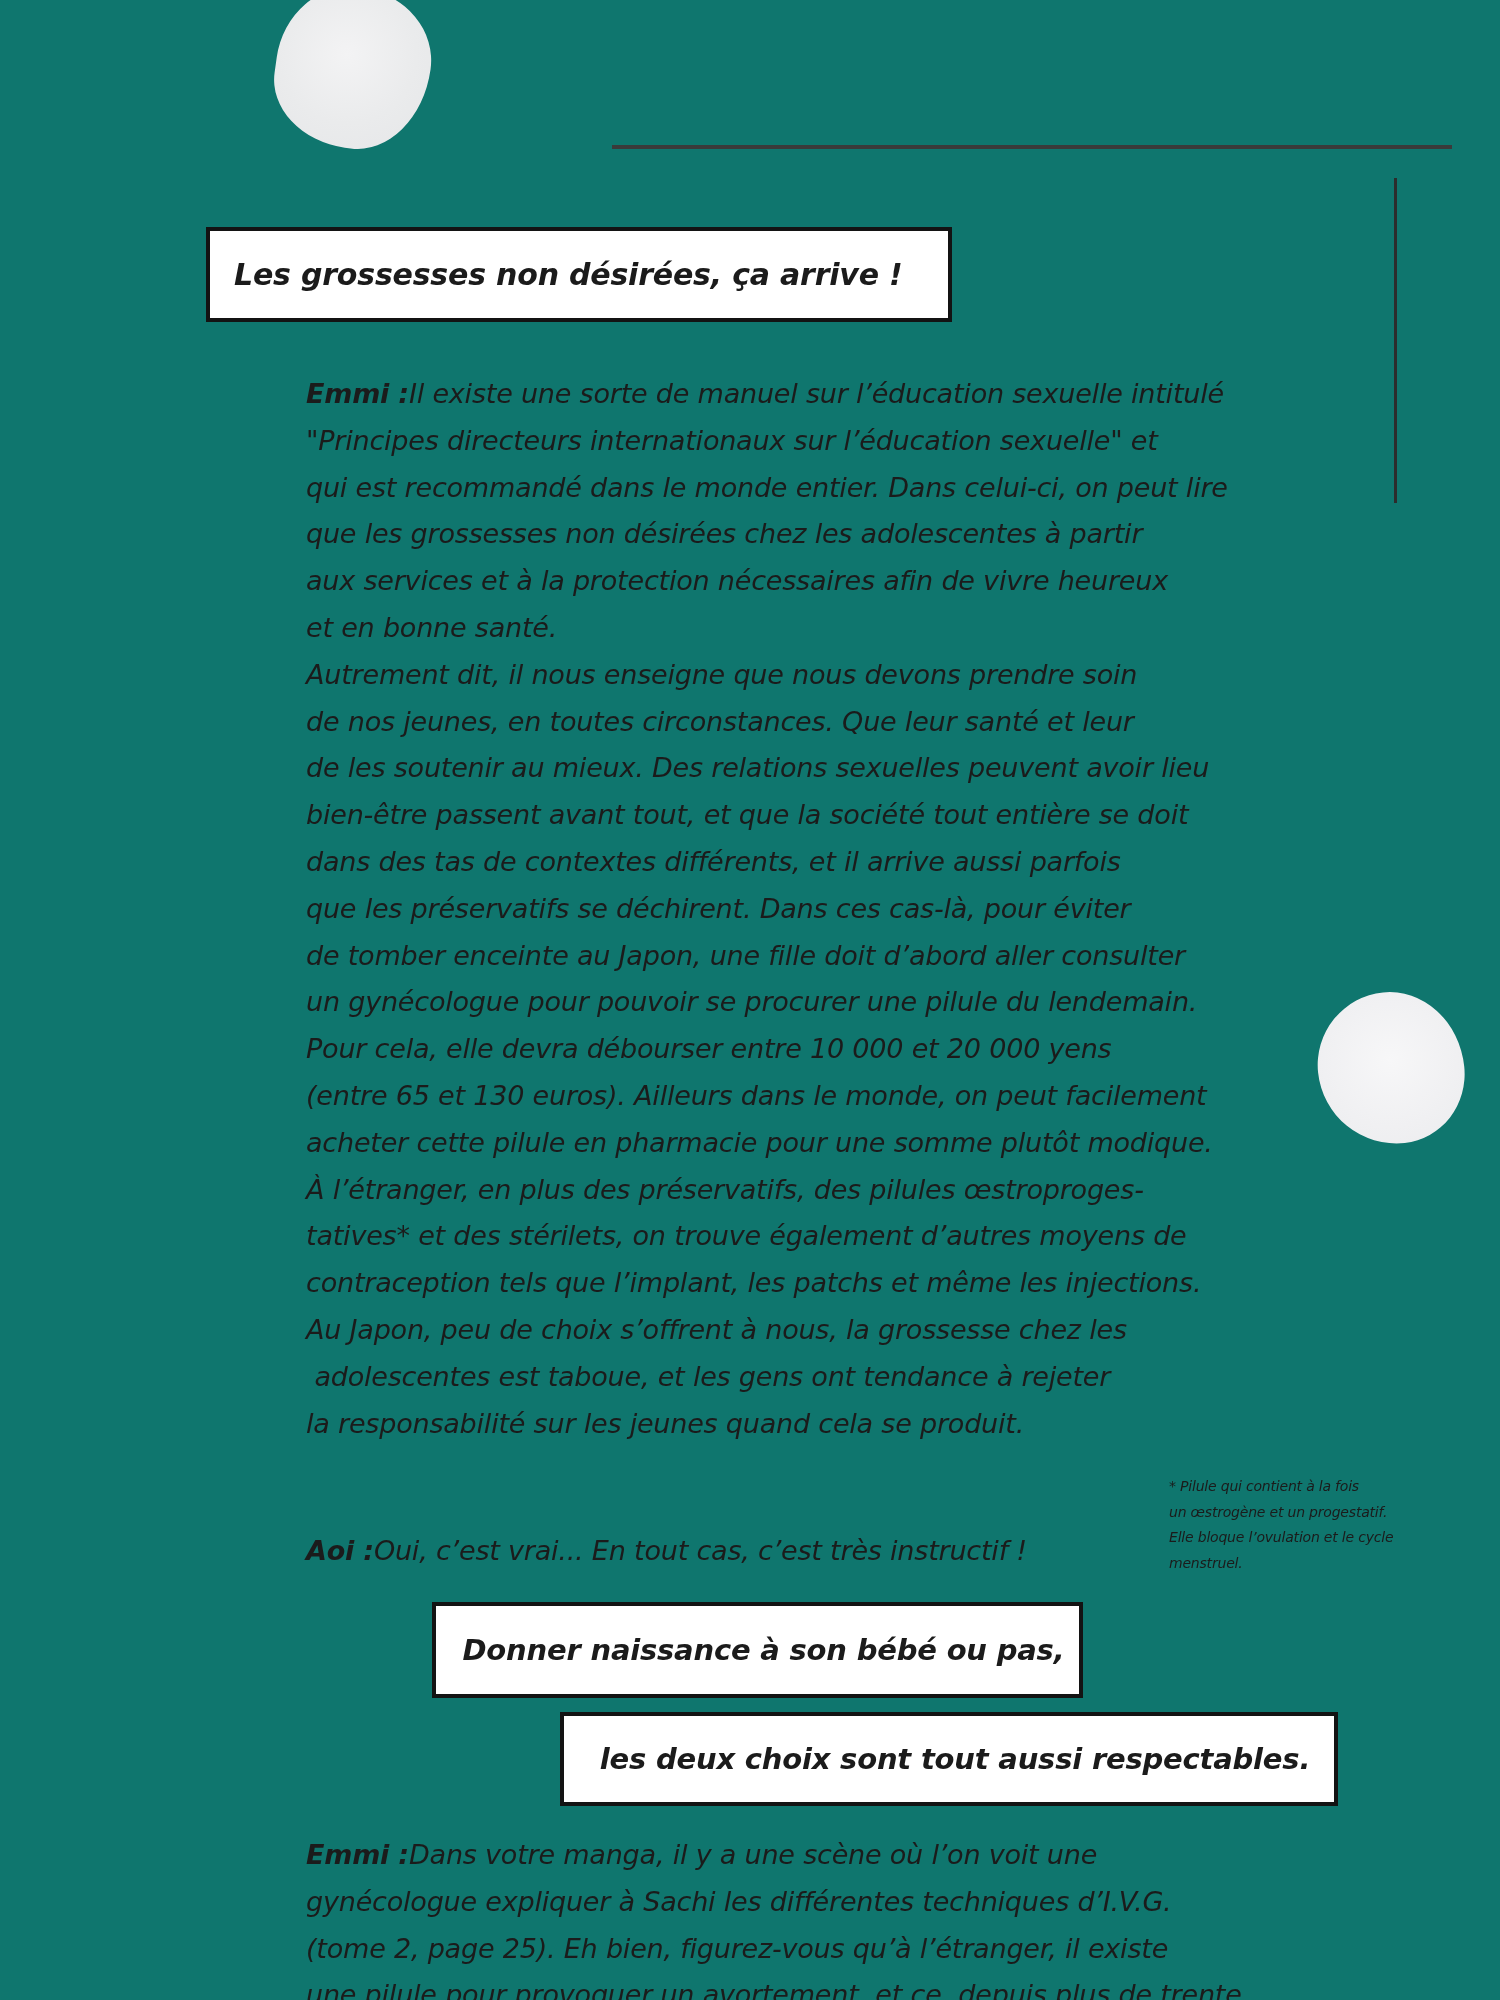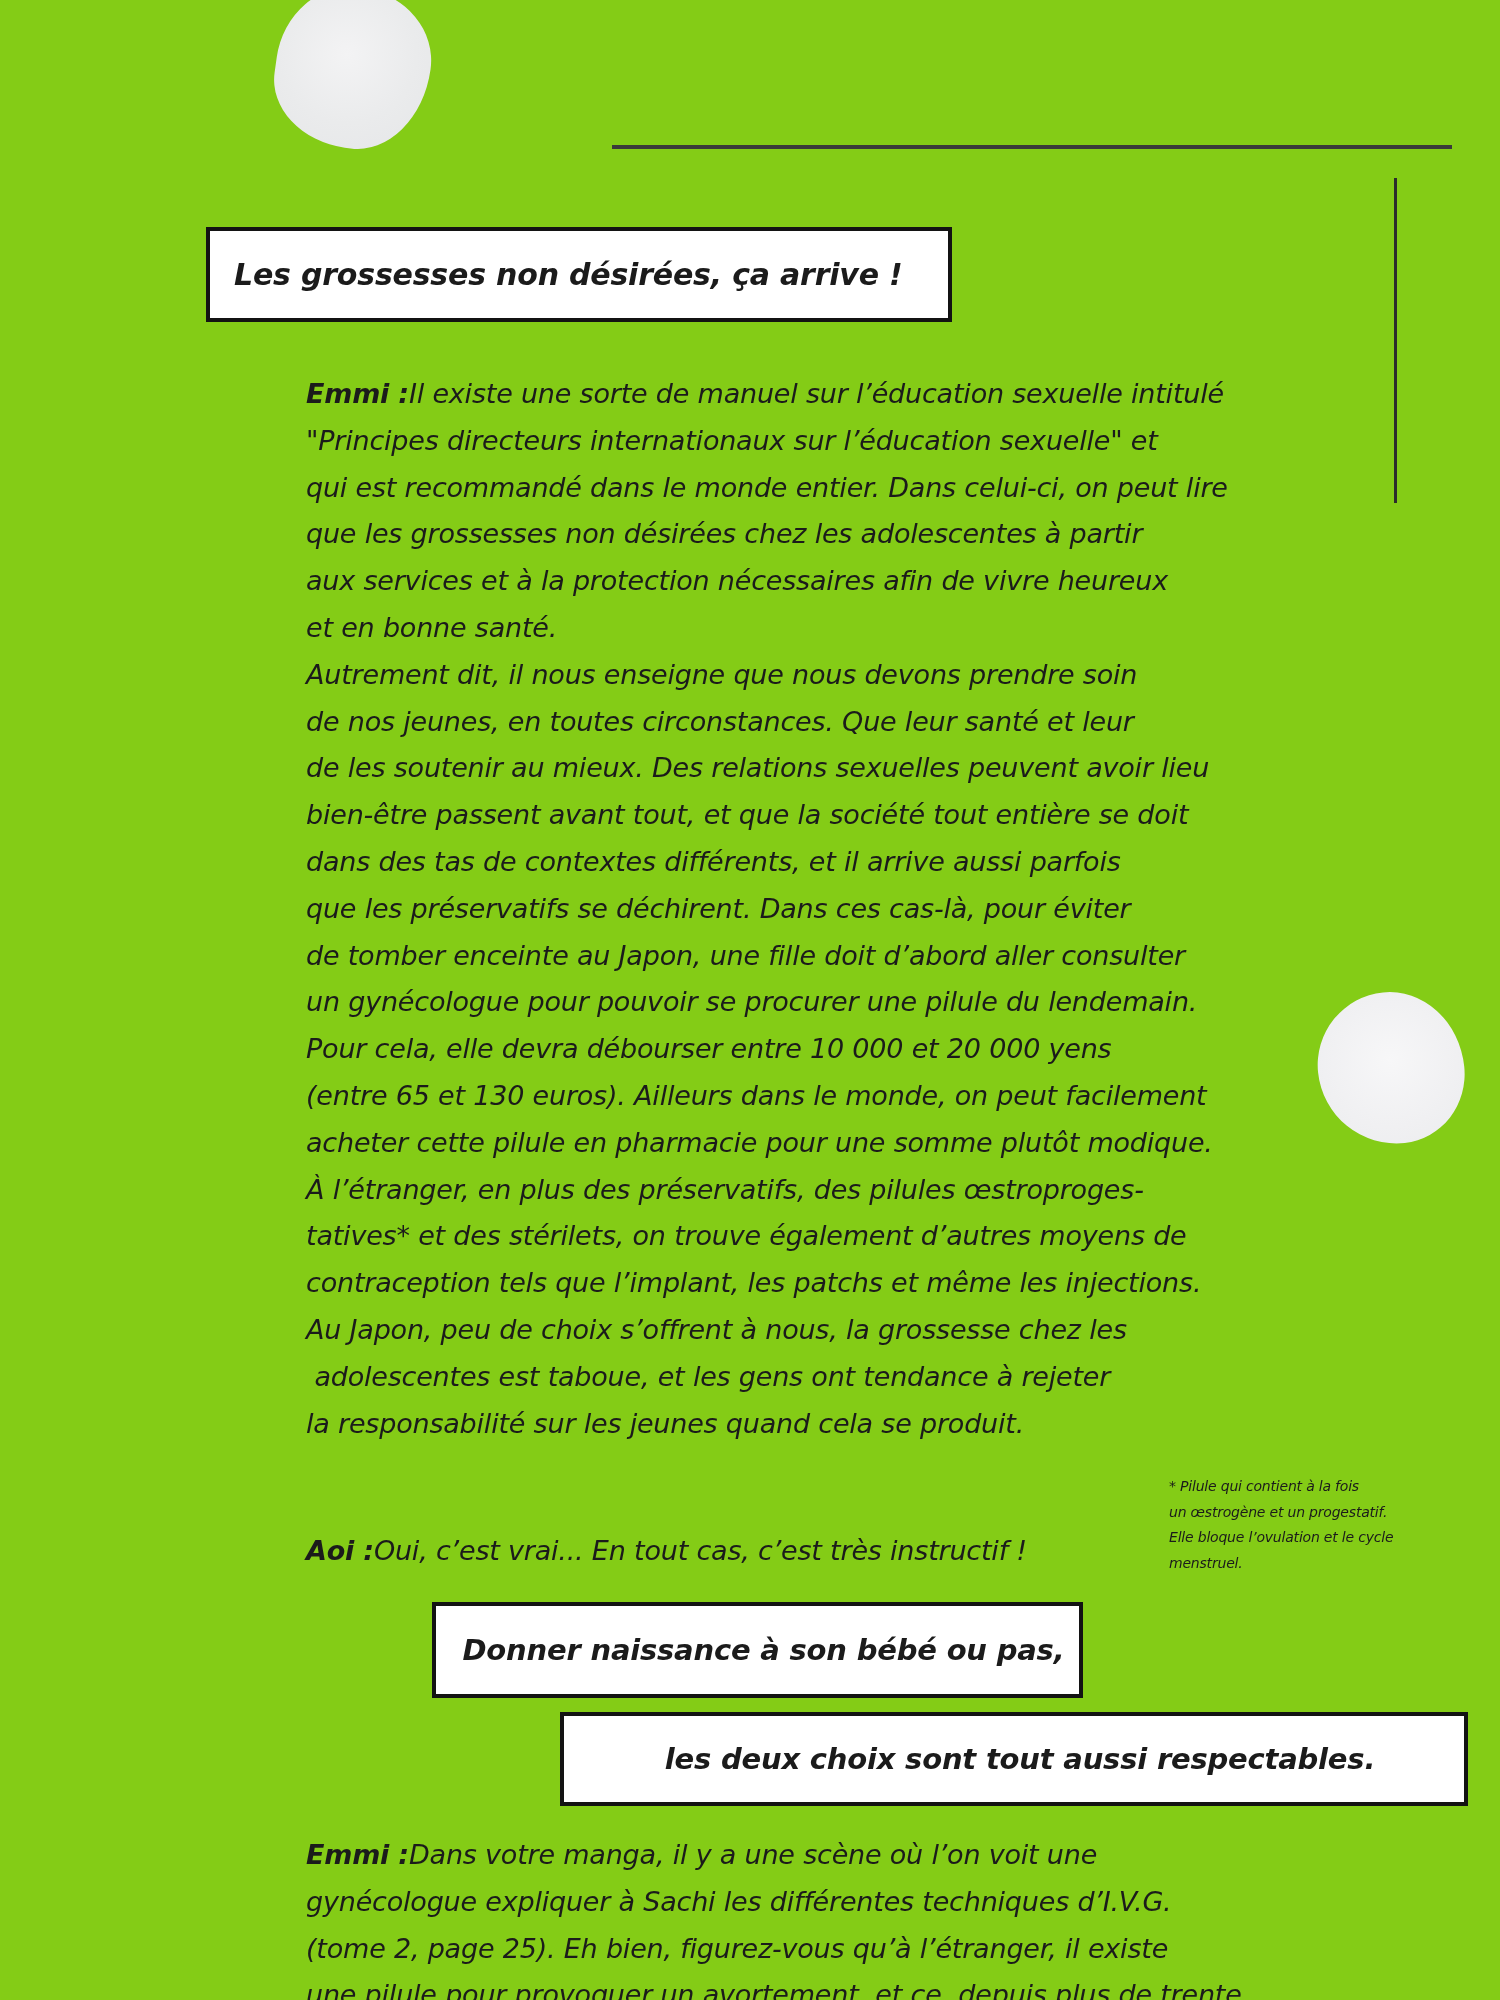--- a/index.html
+++ b/index.html
@@ -1,17 +1,17 @@
 <!DOCTYPE html>
 <html><head>
 <meta charset="utf-8">
 <style>
   html,body { margin:0; padding:0; background:#ffffff; }
   .page {
-    position:relative; width:1500px; height:2000px; background:#84cc16;
+    position:relative; width:1500px; height:2000px; background:#0f766e;
     overflow:hidden; font-family:"DejaVu Sans", sans-serif; font-style:italic;
     color:#1b1b1b;
   }
   
   .blob { position:absolute; }
   .blob-top {
     left:276px; top:-12px; width:154px; height:160px;
     background: radial-gradient(circle at 45% 42%, #f3f3f4 0%, #eaebec 55%, #e5e6e8 100%);
     border-radius: 48% 52% 46% 54% / 52% 46% 58% 42%;
     transform: rotate(8deg);
@@ -42,21 +42,21 @@
   
   .footnote { position:absolute; left:1152px; top:1474px;margin-left:17px; }
   .fline { font-size:14px; line-height:25.5px; letter-spacing:-0.2px; white-space:pre; }
   
   .banner {
     position:absolute; box-sizing:border-box; border:4px solid #131313; background:#ffffff;
     display:flex; align-items:center; justify-content:center;
     font-size:29px; font-weight:bold; letter-spacing:-0.2px; white-space:pre;padding-left:12px;
   }
   .banner1 { left:432px; top:1602px; width:651px; height:96px; }
-  .banner2 { left:560px; top:1712px; width:908px; height:94px; }
+  .banner2 { left:560px; top:1712px; width:778px; height:94px; }
 </style>
 </head>
 <body>
 
 <div class="page">
 
   <div class="blob blob-top"></div>
   <div class="blob blob-side"></div>
 
   <div class="hrule"></div>

